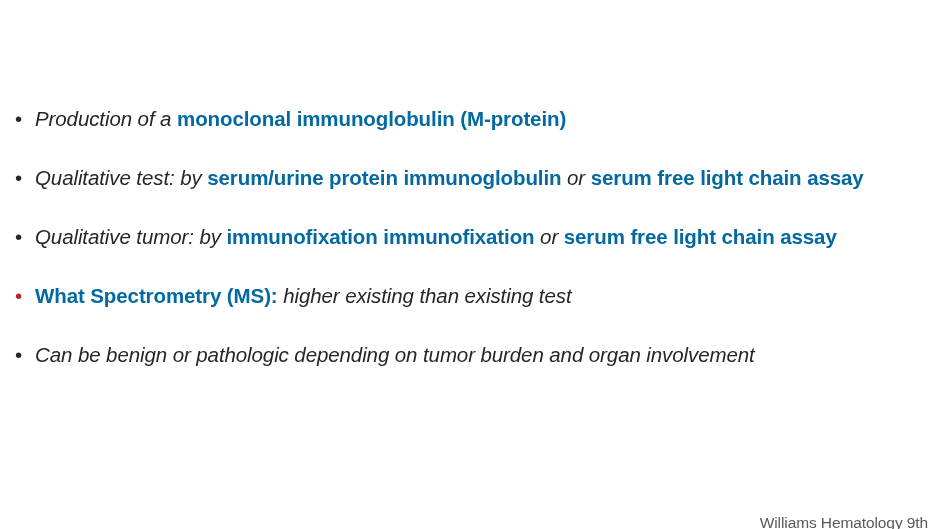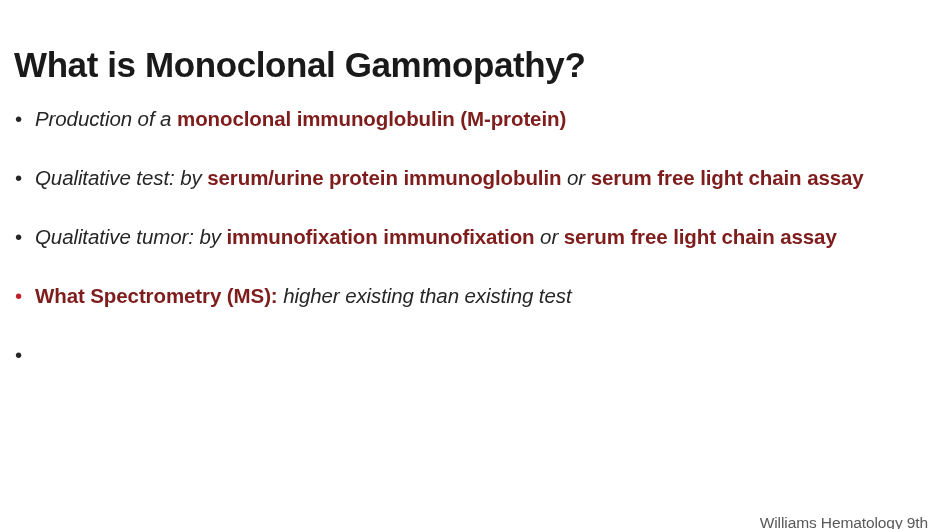--- a/index.html
+++ b/index.html
@@ -62,44 +62,43 @@
   }
   .bullet-marker.red {
     color: #C02027;
   }
   .seg-plain {
     color: #262626;
     font-weight: normal;
     font-style: italic;
   }
   .seg-accent {
-    color: #7f1d1d;
+    color: #0369a1;
     font-weight: bold;
   }
   .citation {
     position: absolute;
     right: 4px;
     bottom: -3px;
     font-size: 15.5px;
     color: #595959;
     letter-spacing: -0.1px;
     text-align: right;
     white-space: nowrap;
   }
 </style>
 </head>
 <body>
 
 <div class="slide">
 
-  <h1 class="slide-title">What is Monoclonal Gammopathy?</h1>
 
   <div class="bullet-list">
       <div class="bullet-item"><span class="bullet-marker">•</span><span class="seg-plain">Production of a </span><span class="seg-accent">monoclonal immunoglobulin (M-protein)</span></div>
       <div class="bullet-item"><span class="bullet-marker">•</span><span class="seg-plain">Qualitative test:  by </span><span class="seg-accent">serum/urine protein immunoglobulin</span><span class="seg-plain"> or </span><span class="seg-accent">serum free light chain assay</span></div>
       <div class="bullet-item"><span class="bullet-marker">•</span><span class="seg-plain">Qualitative tumor: by </span><span class="seg-accent">immunofixation immunofixation</span><span class="seg-plain"> or </span><span class="seg-accent">serum free light chain assay</span></div>
       <div class="bullet-item"><span class="bullet-marker red">•</span><span class="seg-accent">What Spectrometry (MS):</span><span class="seg-plain"> higher existing than existing test</span></div>
-      <div class="bullet-item"><span class="bullet-marker">•</span></div>
+      <div class="bullet-item"><span class="bullet-marker">•</span><span class="seg-plain">Can be benign or pathologic depending on tumor burden and organ involvement</span></div>
     </div>
 
   <div class="citation">Williams Hematology 9th</div>
 
 </div>
 
 </body></html>

